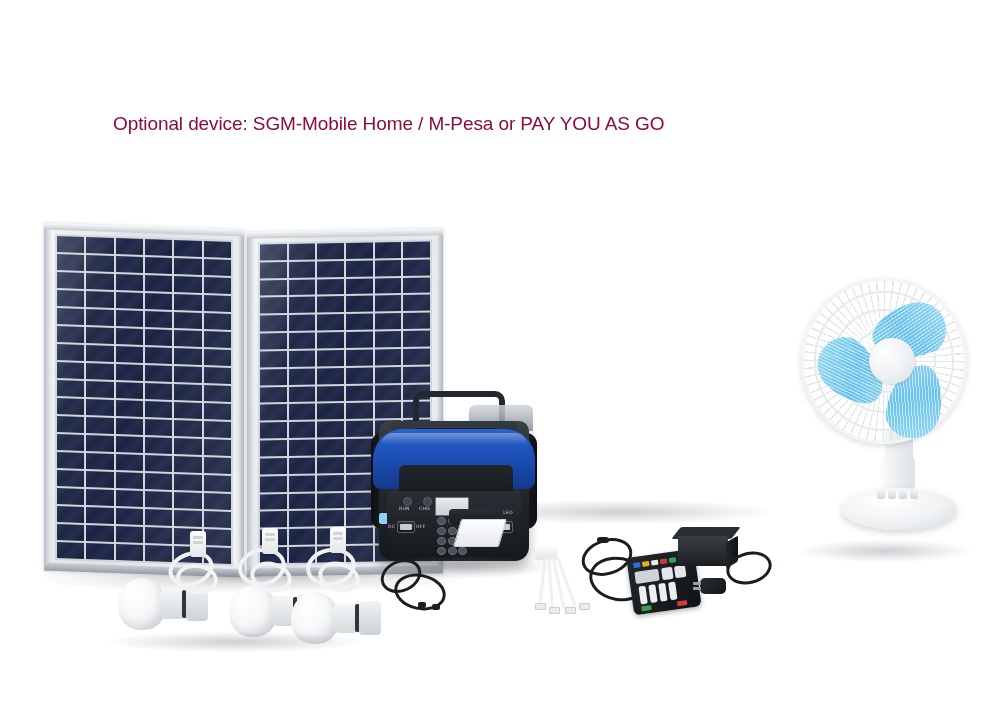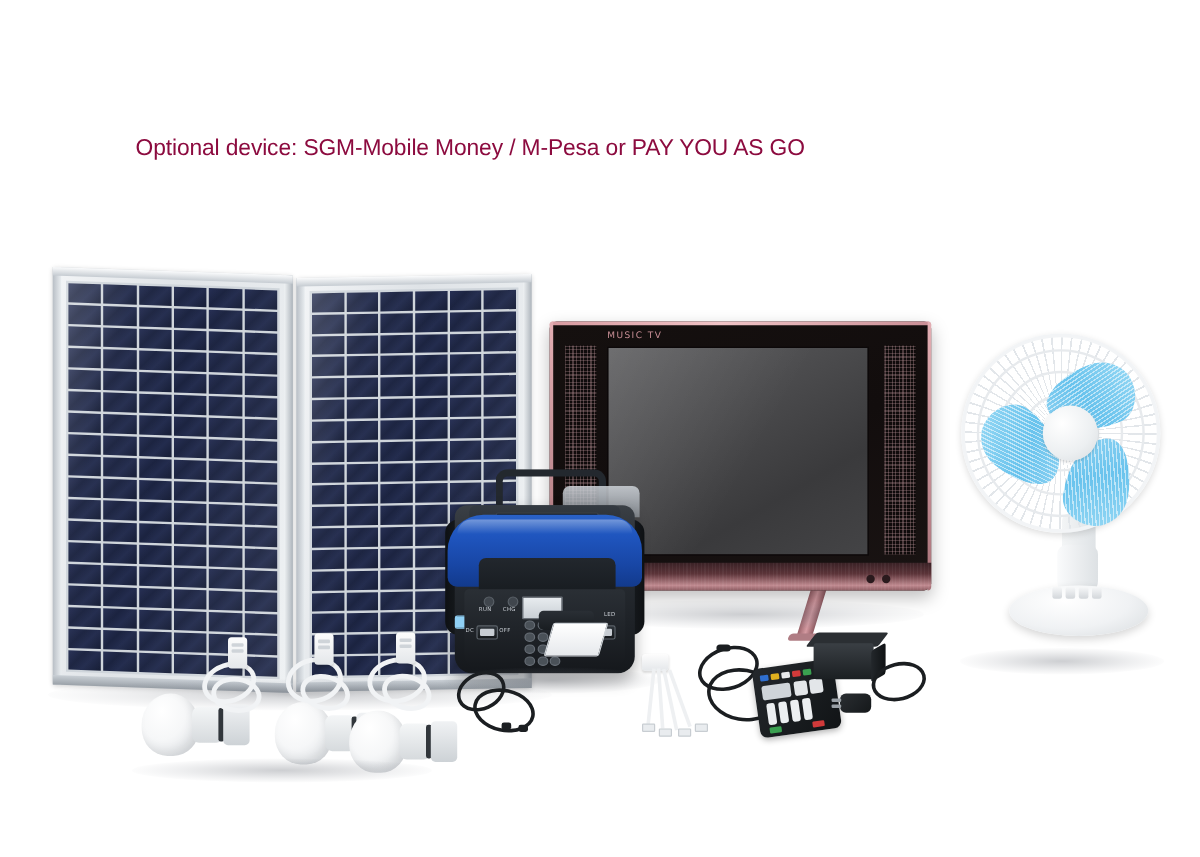--- a/index.html
+++ b/index.html
@@ -231,21 +231,21 @@
   .tipb{position:absolute;width:8px;height:6px;background:#1c1f22;border-radius:2px;}
 
   
   #gen-cord{position:absolute;left:380px;top:558px;width:120px;height:56px;}
 </style>
 </head>
 <body>
 
 <div id="stage">
 
-  <div class="subtitle">Optional device:  SGM-Mobile Money / M-Pesa or PAY YOU AS GO</div>
+  <div class="subtitle">Optional device:  SGM-Mobile Home / M-Pesa or PAY YOU AS GO</div>
 
   <div class="panel" id="panel-back">
     <div class="frame-in"></div>
     <div class="cellgrid" id="grid-back" style="grid-template-columns: repeat(6, 1fr); grid-template-rows: repeat(18, 1fr);">
         <i></i>
         <i></i>
         <i></i>
         <i></i>
         <i></i>
         <i></i>
@@ -472,39 +472,20 @@
         <i></i>
       </div>
     <div class="gloss"></div>
     <div class="edge-l"></div>
     <div class="edge-r"></div>
     <div class="edge-t"></div>
     <div class="edge-b"></div>
   </div>
   <div class="shadow-soft" style="left:40px;top:566px;width:420px;height:26px;"></div>
 
-  <div id="tv-wrap">
-    <div class="tv-leg"></div>
-    <div class="tv-leg-foot"></div>
-    <div class="tv-body">
-      <div class="tv-bezel-top"></div>
-      <div class="tv-bezel-side-l"></div>
-      <div class="tv-bezel-side-r"></div>
-      <div class="tv-grille l"></div>
-      <div class="tv-grille r"></div>
-      <div class="tv-logo">MUSIC TV</div>
-      <div class="tv-screen">
-        <div class="sglow"></div>
-      </div>
-      <div class="tv-bottombar">
-        <div class="tex"></div>
-        <div class="tv-ir"></div>
-      </div>
-    </div>
-  </div>
   <div class="shadow-soft" style="left:470px;top:500px;width:300px;height:24px;"></div>
 
   <div id="gen">
     <div class="gen-handle">
       <div class="gen-handle-in"></div>
     </div>
     <div class="gen-sideL"></div>
     <div class="gen-sideR"></div>
     <div class="gen-body"></div>
     <div class="gen-topface"></div>

